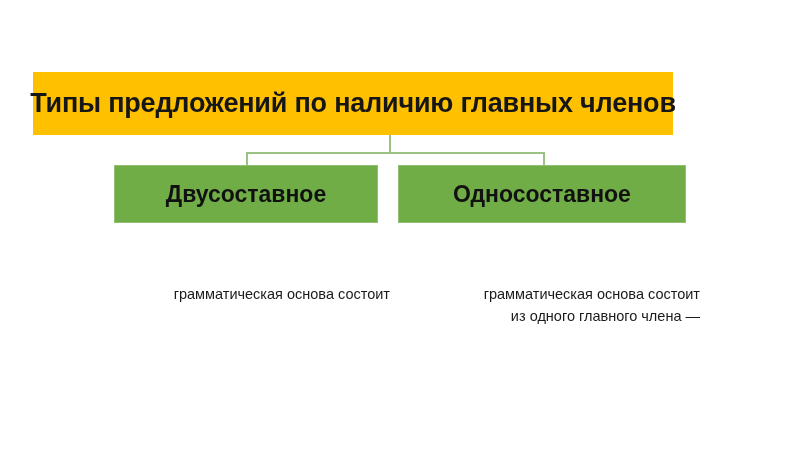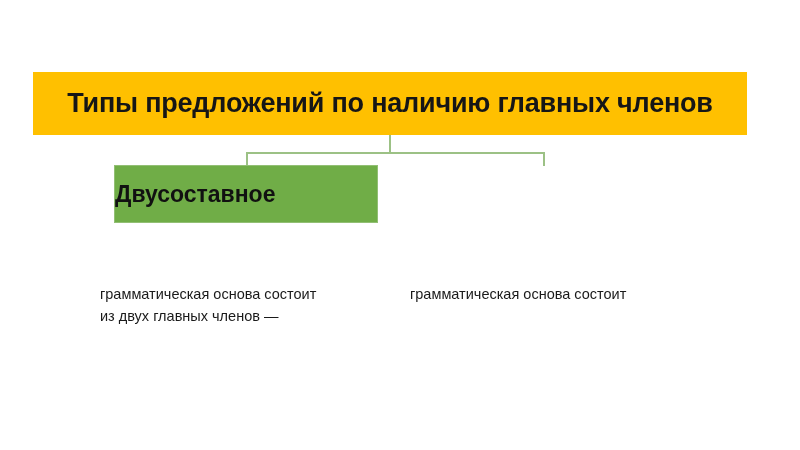--- a/index.html
+++ b/index.html
@@ -20,21 +20,21 @@
     width: 800px;
     height: 450px;
     background: #ffffff;
   }
 
   
   .title-banner {
     position: absolute;
     left: 33px;
     top: 72px;
-    width: 714px;
+    width: 640px;
     height: 63px;
     background: #FFC000;
     display: flex;
     align-items: center;
     justify-content: center;
     box-sizing: border-box;
   }
   .title-text {
     font-size: 27px;
     font-weight: bold;
@@ -77,37 +77,38 @@
   
   .green-box {
     position: absolute;
     top: 165px;
     height: 58px;
     background: #70AD47;
     border: 1px solid #92BF74;
     box-sizing: border-box;
     display: flex;
     align-items: center;
+    justify-content: center;
   }
   .green-box.left  { left: 114px; width: 264px; }
   .green-box.right { left: 398px; width: 288px; }
   .green-box-label {
     font-size: 23px;
     font-weight: bold;
     color: #111111;
     line-height: 1;
     white-space: nowrap;
   }
 
   
   .desc {
     position: absolute;
     top: 283px;
     width: 290px;
-    text-align: left;
+    text-align: right;
     font-size: 14.5px;
     color: #1a1a1a;
     line-height: 22px;
   }
   .desc.left  { left: 100px; }
   .desc.right { left: 410px; }
 
   .desc-line { display: block; }
   .desc-line.bold { font-weight: bold; }
   .accent { color: #C00000; font-weight: bold; }
@@ -123,23 +124,26 @@
 
   <div class="conn conn-stem"></div>
   <div class="conn conn-bar"></div>
   <div class="conn conn-left-drop"></div>
   <div class="conn conn-right-drop"></div>
 
   <div class="green-box left">
     <span class="green-box-label">Двусоставное</span>
   </div>
 
+  <div class="green-box right">
+    <span class="green-box-label">Односоставное</span>
+  </div>
 
   <div class="desc left">
     <span class="desc-line">грамматическая основа состоит</span>
-    <span class="desc-line">из двух главных членов —</span>
   </div>
 
   <div class="desc right">
     <span class="desc-line">грамматическая основа состоит</span>
+    <span class="desc-line">из одного главного члена —</span>
   </div>
 
 </div>
 
 </body></html>

